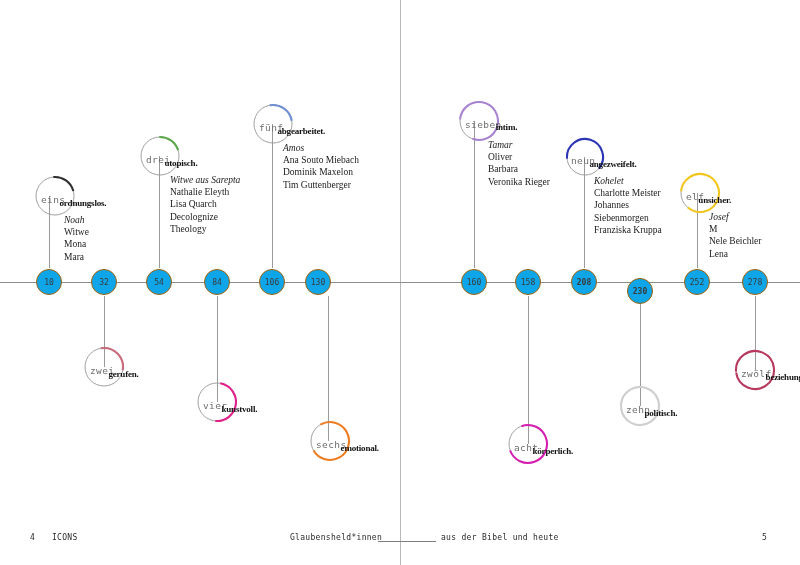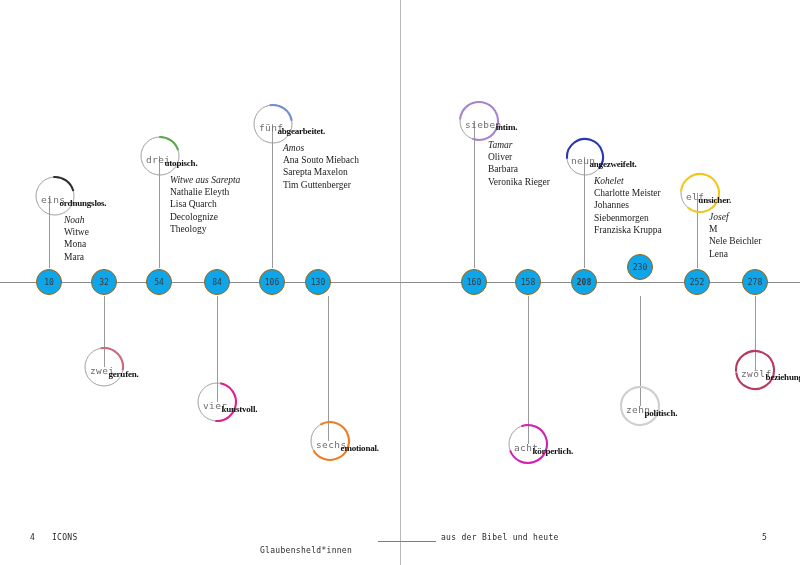--- a/index.html
+++ b/index.html
@@ -129,21 +129,21 @@
       <div class="entry" style="left: 0px; top: 0px;">
         <div class="stem" style="left: 272px; top: 124px; height: 144px;"></div>
         <svg width="42" height="42" style="position: absolute; left: 252px; top: 103px;">
           <circle cx="21" cy="21" r="19" fill="none" stroke="#a0a0a0" stroke-width="1"></circle>
           <path d="M 17.700684624328325 2.2886526927680464 A 19 19 0 0 1 39.711347307231954 17.700684624328325" fill="none" stroke="#6f8fd0" stroke-width="2.1" stroke-linecap="butt"></path>
         </svg>
         <div class="wordwrap" style="left: 259px; top: 117px;"><span class="numword">fünf</span><span class="adj" style="margin-left: -6px; position: relative; top: 2.5px;">abgearbeitet.</span></div>
         <div class="names left" style="left: 283px; top: 142px;">
           <div class="lead">Amos</div>
           <div>Ana Souto Miebach</div>
-          <div>Sarepta Maxelon</div>
+          <div>Dominik Maxelon</div>
           <div>Tim Guttenberger</div>
         </div>
       </div>
       <div class="entry" style="left: 0px; top: 0px;">
         <div class="stem" style="left: 328px; top: 296px; height: 145px;"></div>
         <svg width="42" height="42" style="position: absolute; left: 309px; top: 420px;">
           <circle cx="21" cy="21" r="19" fill="none" stroke="#a0a0a0" stroke-width="1"></circle>
           <path d="M 11.500000000000004 4.545517328095663 A 19 19 0 1 1 4.545517328095663 30.5" fill="none" stroke="#ef7d22" stroke-width="2.1" stroke-linecap="butt"></path>
         </svg>
         <div class="wordwrap" style="left: 316px; top: 434px;"><span class="numword">sechs</span><span class="adj" style="margin-left: -6px; position: relative; top: 2.5px;">emotional.</span></div>
@@ -237,33 +237,33 @@
       </div>
       <div class="node" style="left: 461px; top: 269px;">
         <span>160</span>
       </div>
       <div class="node" style="left: 515px; top: 269px;">
         <span>158</span>
       </div>
       <div class="node" style="left: 571px; top: 269px; font-weight: bold;">
         <span>208</span>
       </div>
-      <div class="node" style="left: 627px; top: 254px;">
+      <div class="node" style="left: 627px; top: 278px; font-weight: bold;">
         <span>230</span>
       </div>
       <div class="node" style="left: 684px; top: 269px;">
         <span>252</span>
       </div>
       <div class="node" style="left: 742px; top: 269px;">
         <span>278</span>
       </div>
     </div>
 
   <div class="footer">
     <span style="left:30px;">4</span>
     <span style="left:52px;">ICONS</span>
-    <span style="left:260px;margin-top:13px;">Glaubensheld*innen</span>
+    <span style="left:290px;">Glaubensheld*innen</span>
     <div class="foot-rule" style="left:378px;width:58px;"></div>
     <span style="left:441px;">aus der Bibel und heute</span>
     <span style="left:762px;">5</span>
   </div>
 
 </div>
 
 </body></html>

